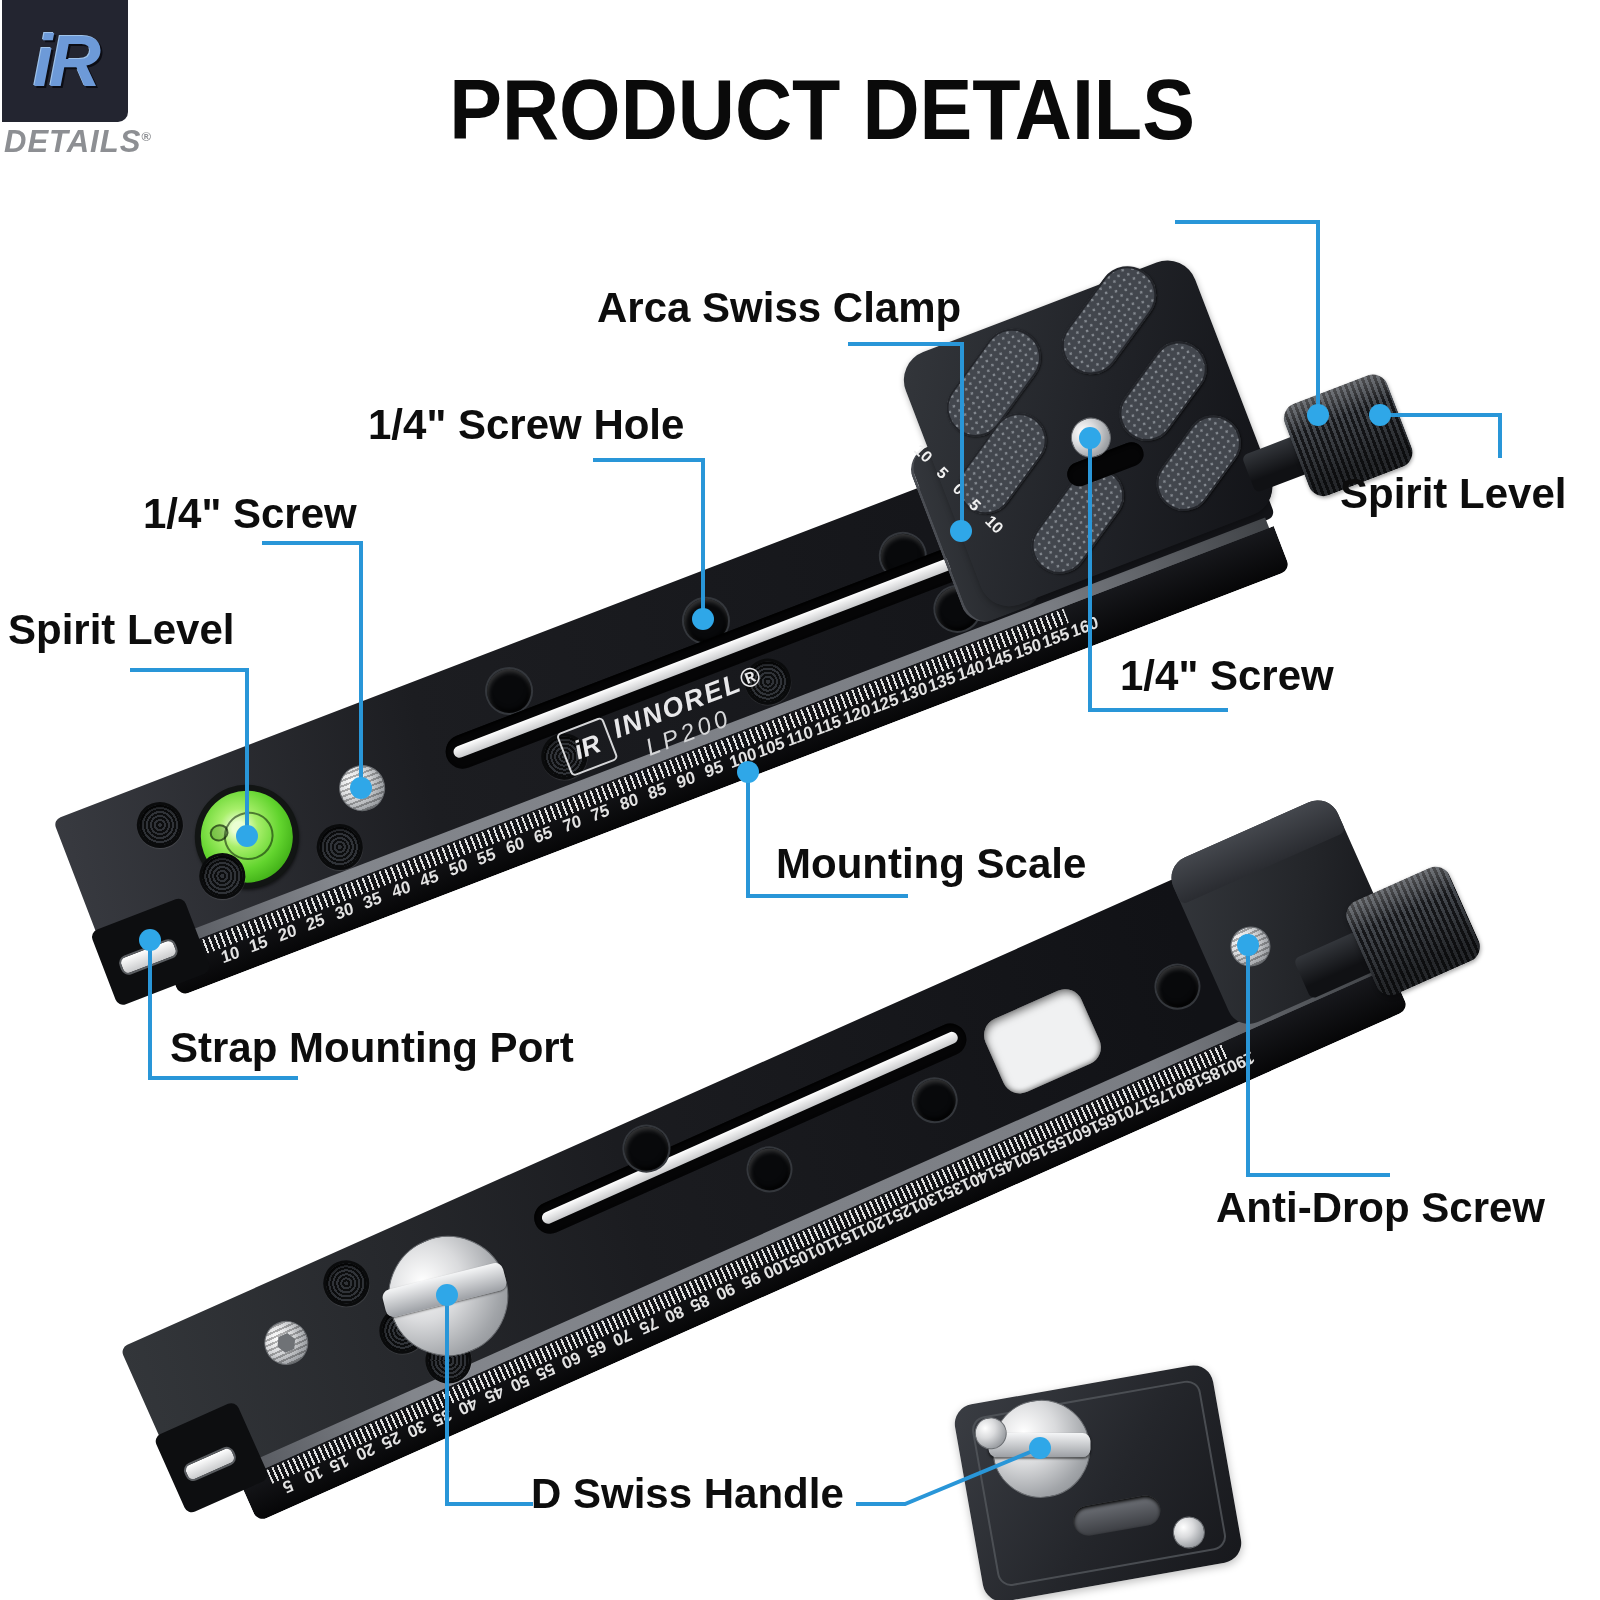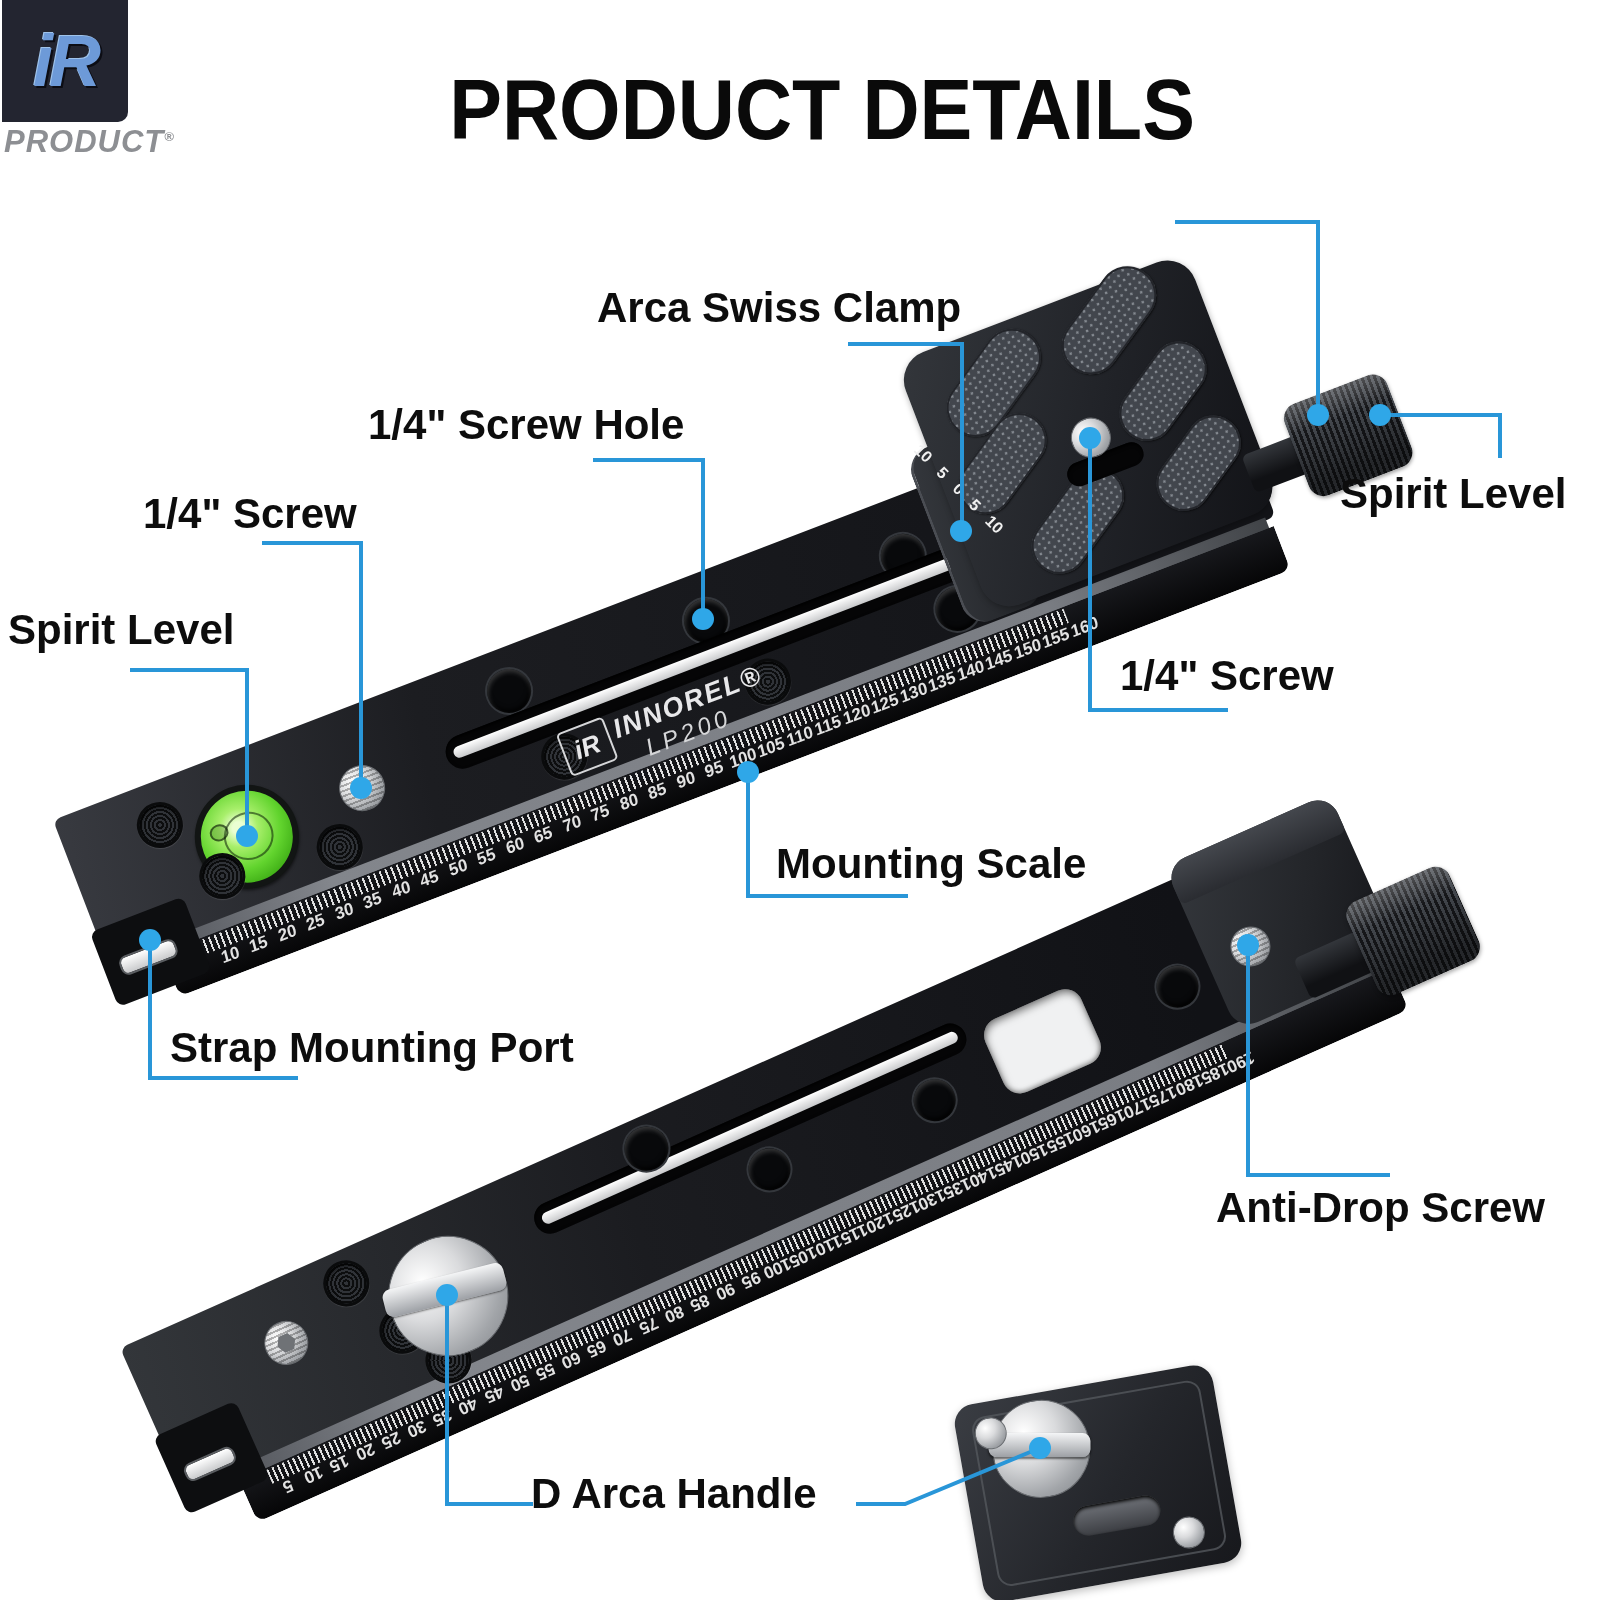--- a/index.html
+++ b/index.html
@@ -120,21 +120,21 @@
   #lines{position:absolute;left:0;top:0;pointer-events:none;}
 </style>
 </head>
 <body>
 
 <div id="canvas">
 
   <div class="logo-box">
     <span class="logo-mono">iR</span>
   </div>
-  <div class="logo-name"><span>PRODUCT</span><sup>®</sup></div>
+  <div class="logo-name"><span>DETAILS</span><sup>®</sup></div>
 
   <div class="title">PRODUCT DETAILS</div>
 
   <div class="rail" id="rail1">
     <div class="face"></div>
     <div class="chamfer"></div>
     <div class="band">
     </div>
     <div class="scale-nums">
         <span>5</span>
@@ -347,15 +347,15 @@
 
   <div class="lbl" style="left:597px;top:284px;">Arca Swiss Clamp</div>
   <div class="lbl" style="left:368px;top:401px;">1/4" Screw Hole</div>
   <div class="lbl" style="left:143px;top:490px;">1/4" Screw</div>
   <div class="lbl" style="left:8px;top:606px;">Spirit Level</div>
   <div class="lbl" style="left:1340px;top:470px;">Spirit Level</div>
   <div class="lbl" style="left:1120px;top:652px;">1/4" Screw</div>
   <div class="lbl" style="left:776px;top:840px;">Mounting Scale</div>
   <div class="lbl" style="left:170px;top:1024px;">Strap Mounting Port</div>
   <div class="lbl" style="left:1216px;top:1184px;">Anti-Drop Screw</div>
-  <div class="lbl" style="left:531px;top:1470px;">D Arca Handle</div>
+  <div class="lbl" style="left:531px;top:1470px;">D Swiss Handle</div>
 
 </div>
 
 </body></html>

